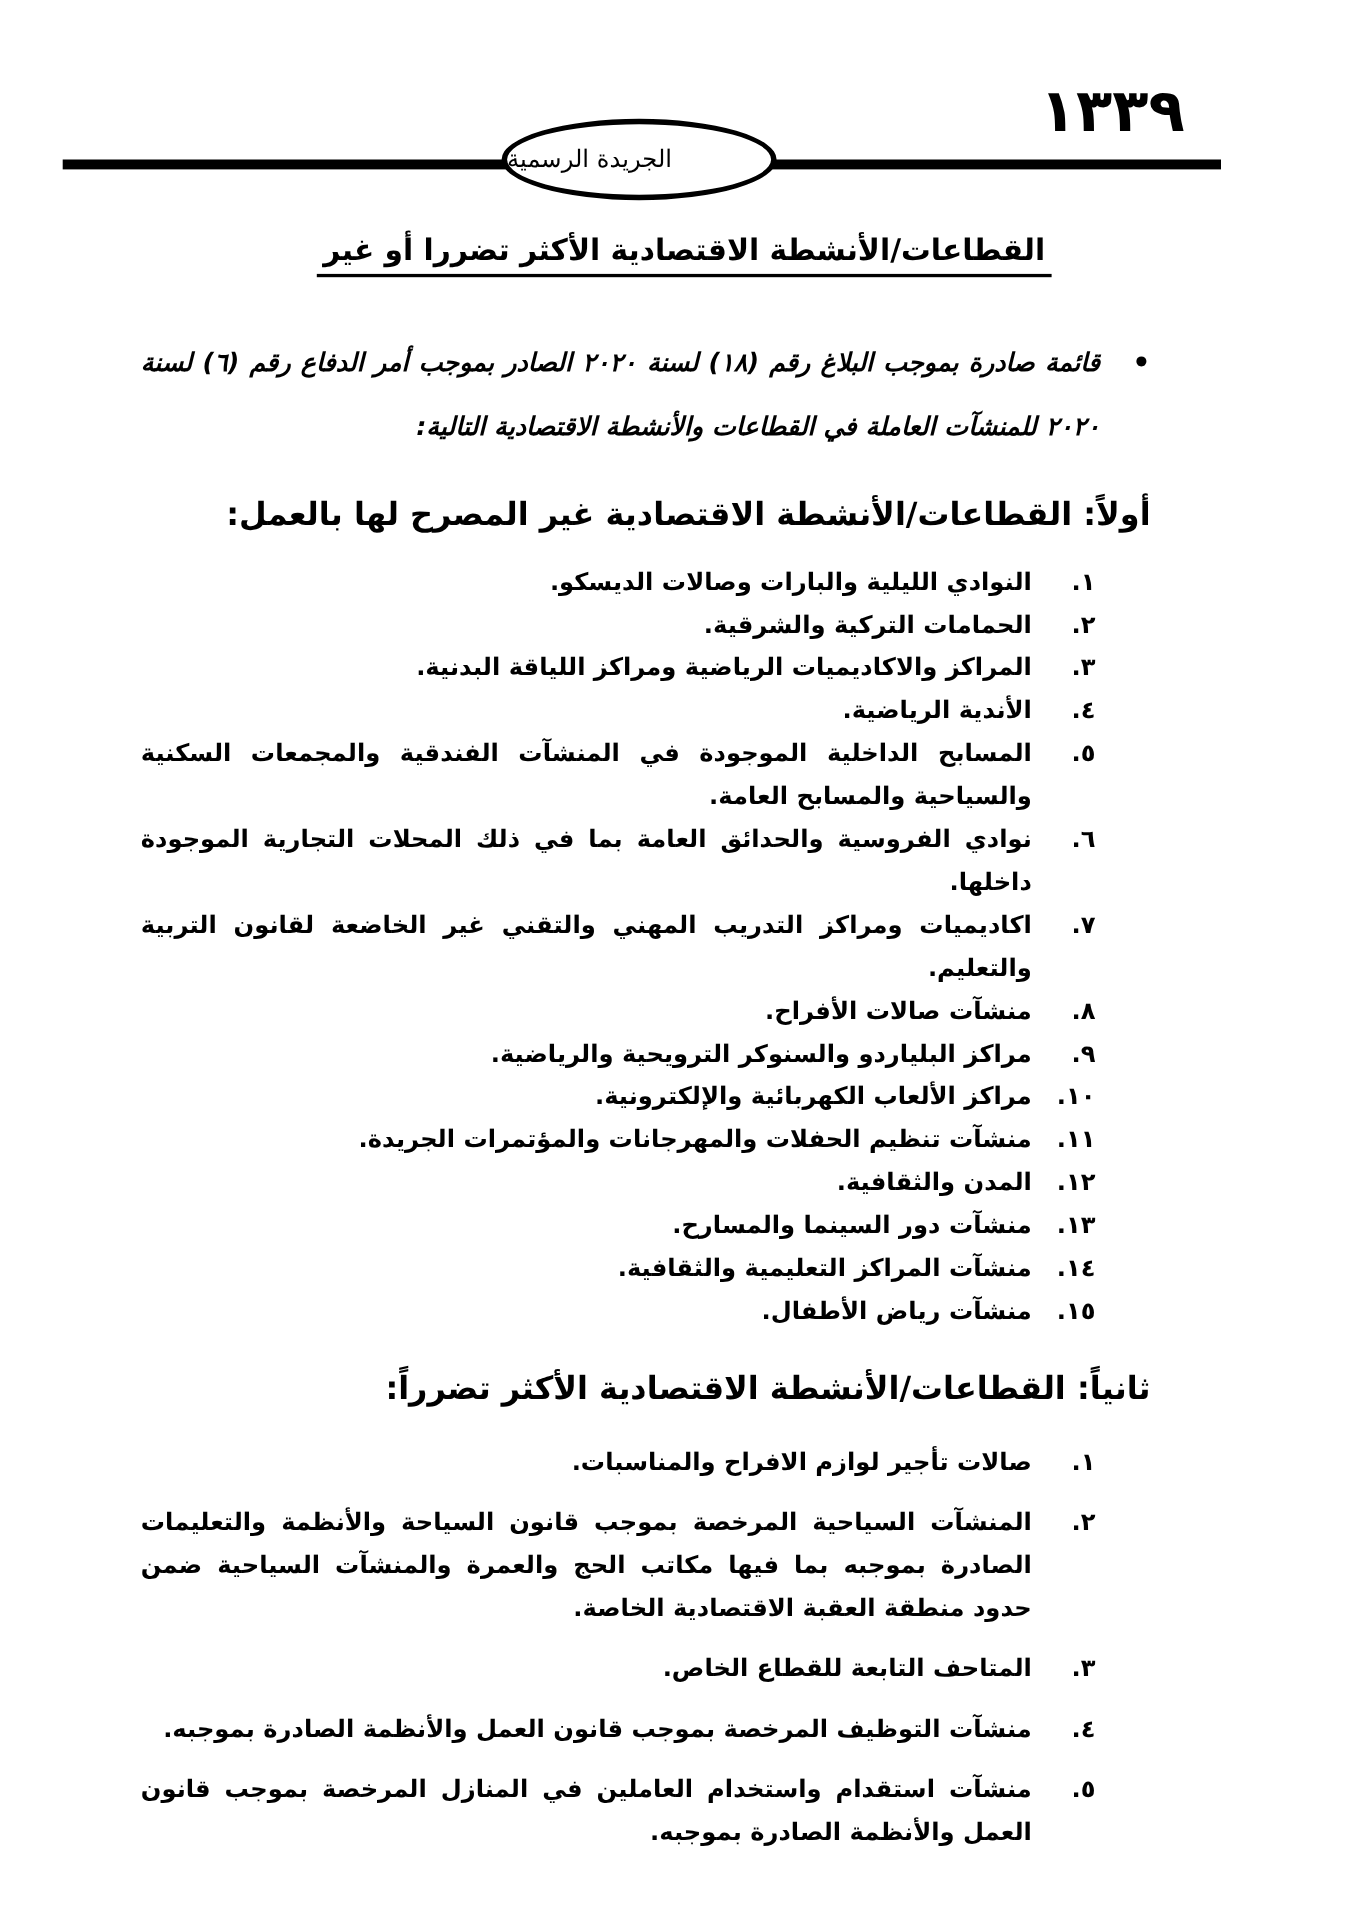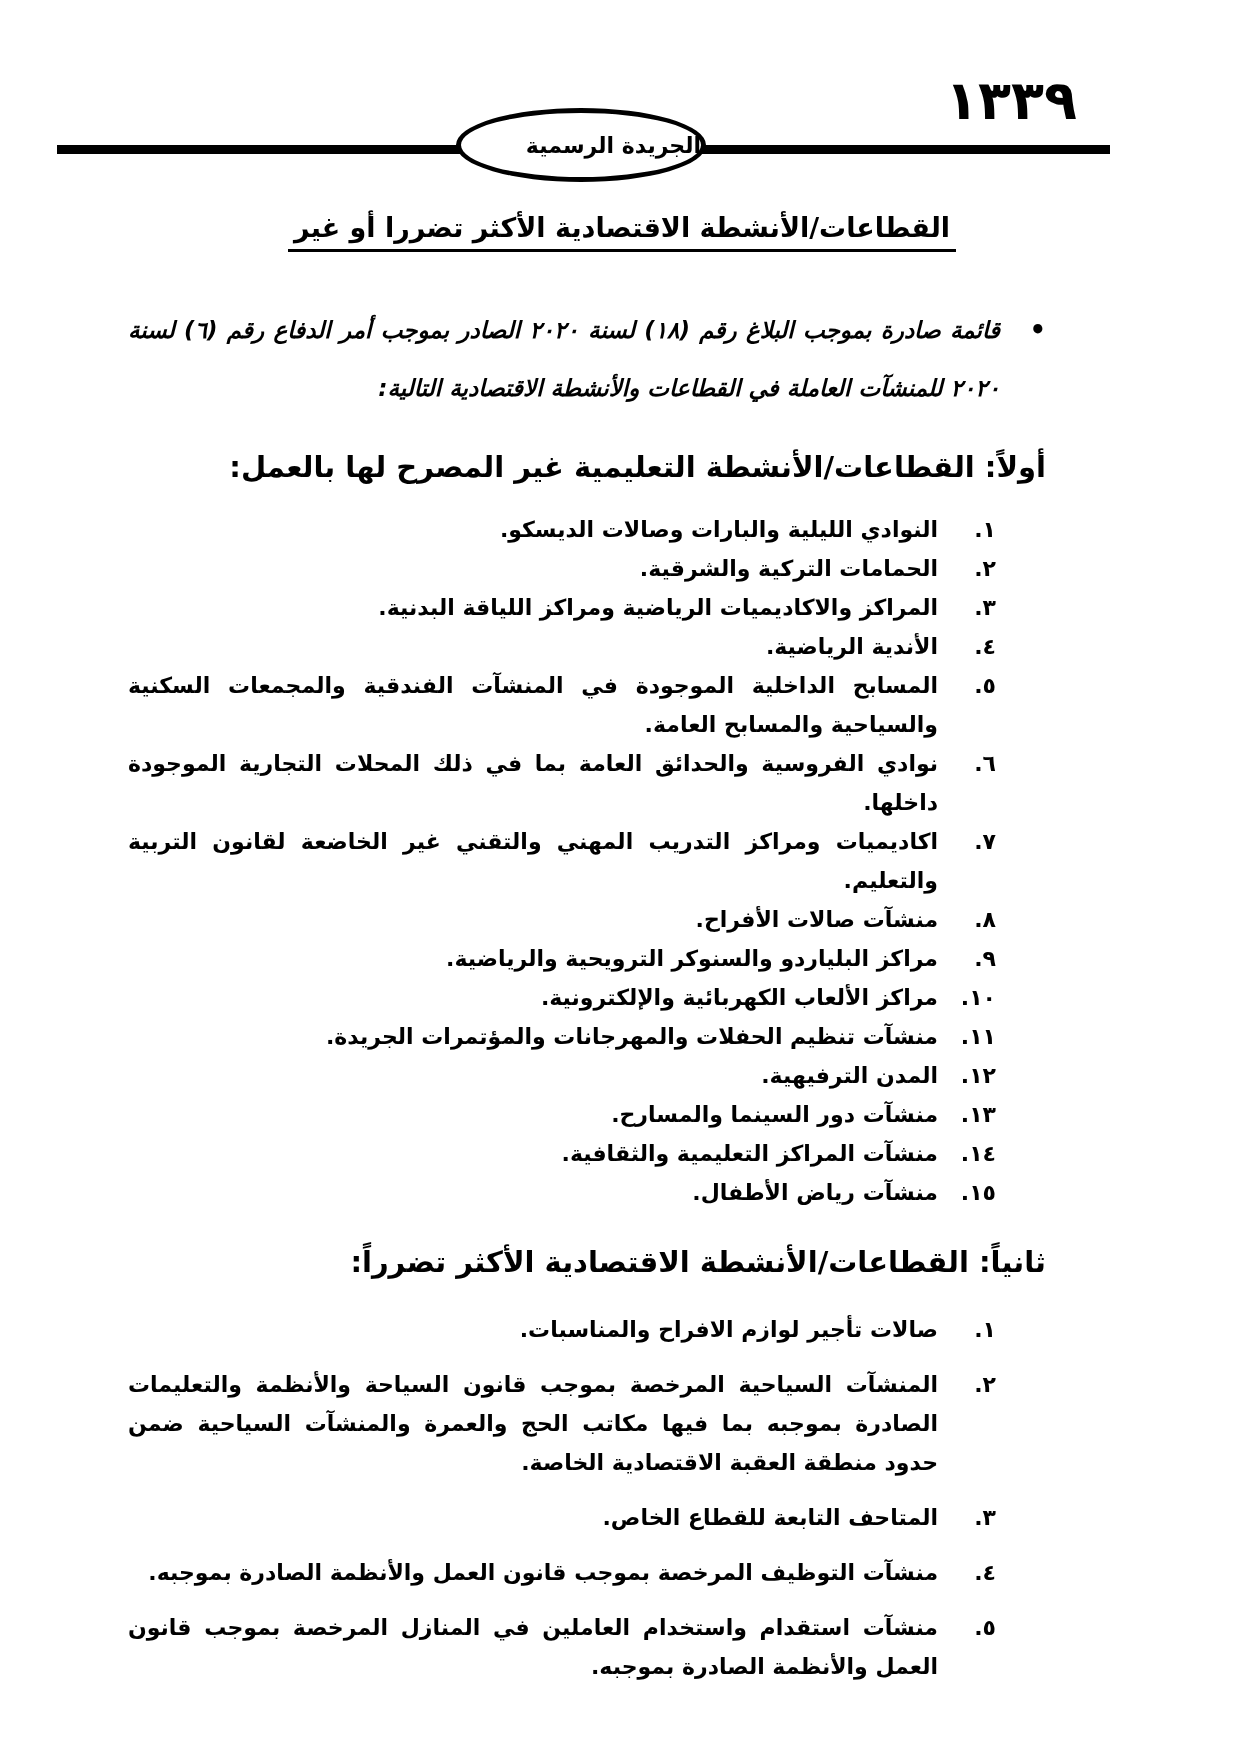--- a/index.html
+++ b/index.html
@@ -39,23 +39,23 @@
     position: absolute;
     top: 108px;
     left: 456px;
     width: 250px;
     height: 74px;
     background: #ffffff;
     border: 5px solid #000000;
     border-radius: 50%;
     display: flex;
     align-items: center;
-    justify-content: flex-start;
+    justify-content: flex-end;
     font-size: 22px;
-    font-weight: bold;
+    font-weight: normal;
   }
 
   
   .content { padding: 0 195px 0 128px; }
 
   .doc-title {
     margin: 14px -70px 0 0;
     text-align: center;
     text-decoration: underline;
   }
@@ -124,21 +124,21 @@
 
     <div class="doc-title">
       <span class="title-line">القطاعات/الأنشطة الاقتصادية الأكثر تضررا أو غير</span><br>
     </div>
 
     <div class="intro">
       <span class="bullet">•</span>
       <p class="intro-text">قائمة صادرة بموجب البلاغ رقم (١٨) لسنة ٢٠٢٠ الصادر بموجب أمر الدفاع رقم (٦) لسنة ٢٠٢٠ للمنشآت العاملة في القطاعات والأنشطة الاقتصادية التالية:</p>
     </div>
 
-    <h2 class="section-heading">أولاً: القطاعات/الأنشطة التعليمية غير المصرح لها بالعمل:</h2>
+    <h2 class="section-heading">أولاً: القطاعات/الأنشطة الاقتصادية غير المصرح لها بالعمل:</h2>
 
     <div class="list list-one">
       <div class="li">
           <span class="num">١.</span>
           <span class="txt">النوادي الليلية والبارات وصالات الديسكو.</span>
         </div>
       <div class="li">
           <span class="num">٢.</span>
           <span class="txt">الحمامات التركية والشرقية.</span>
         </div>
@@ -173,21 +173,21 @@
       <div class="li">
           <span class="num">١٠.</span>
           <span class="txt">مراكز الألعاب الكهربائية والإلكترونية.</span>
         </div>
       <div class="li">
           <span class="num">١١.</span>
           <span class="txt">منشآت تنظيم الحفلات والمهرجانات والمؤتمرات الجريدة.</span>
         </div>
       <div class="li">
           <span class="num">١٢.</span>
-          <span class="txt">المدن الترفيهية.</span>
+          <span class="txt">المدن والثقافية.</span>
         </div>
       <div class="li">
           <span class="num">١٣.</span>
           <span class="txt">منشآت دور السينما والمسارح.</span>
         </div>
       <div class="li">
           <span class="num">١٤.</span>
           <span class="txt">منشآت المراكز التعليمية والثقافية.</span>
         </div>
       <div class="li">

